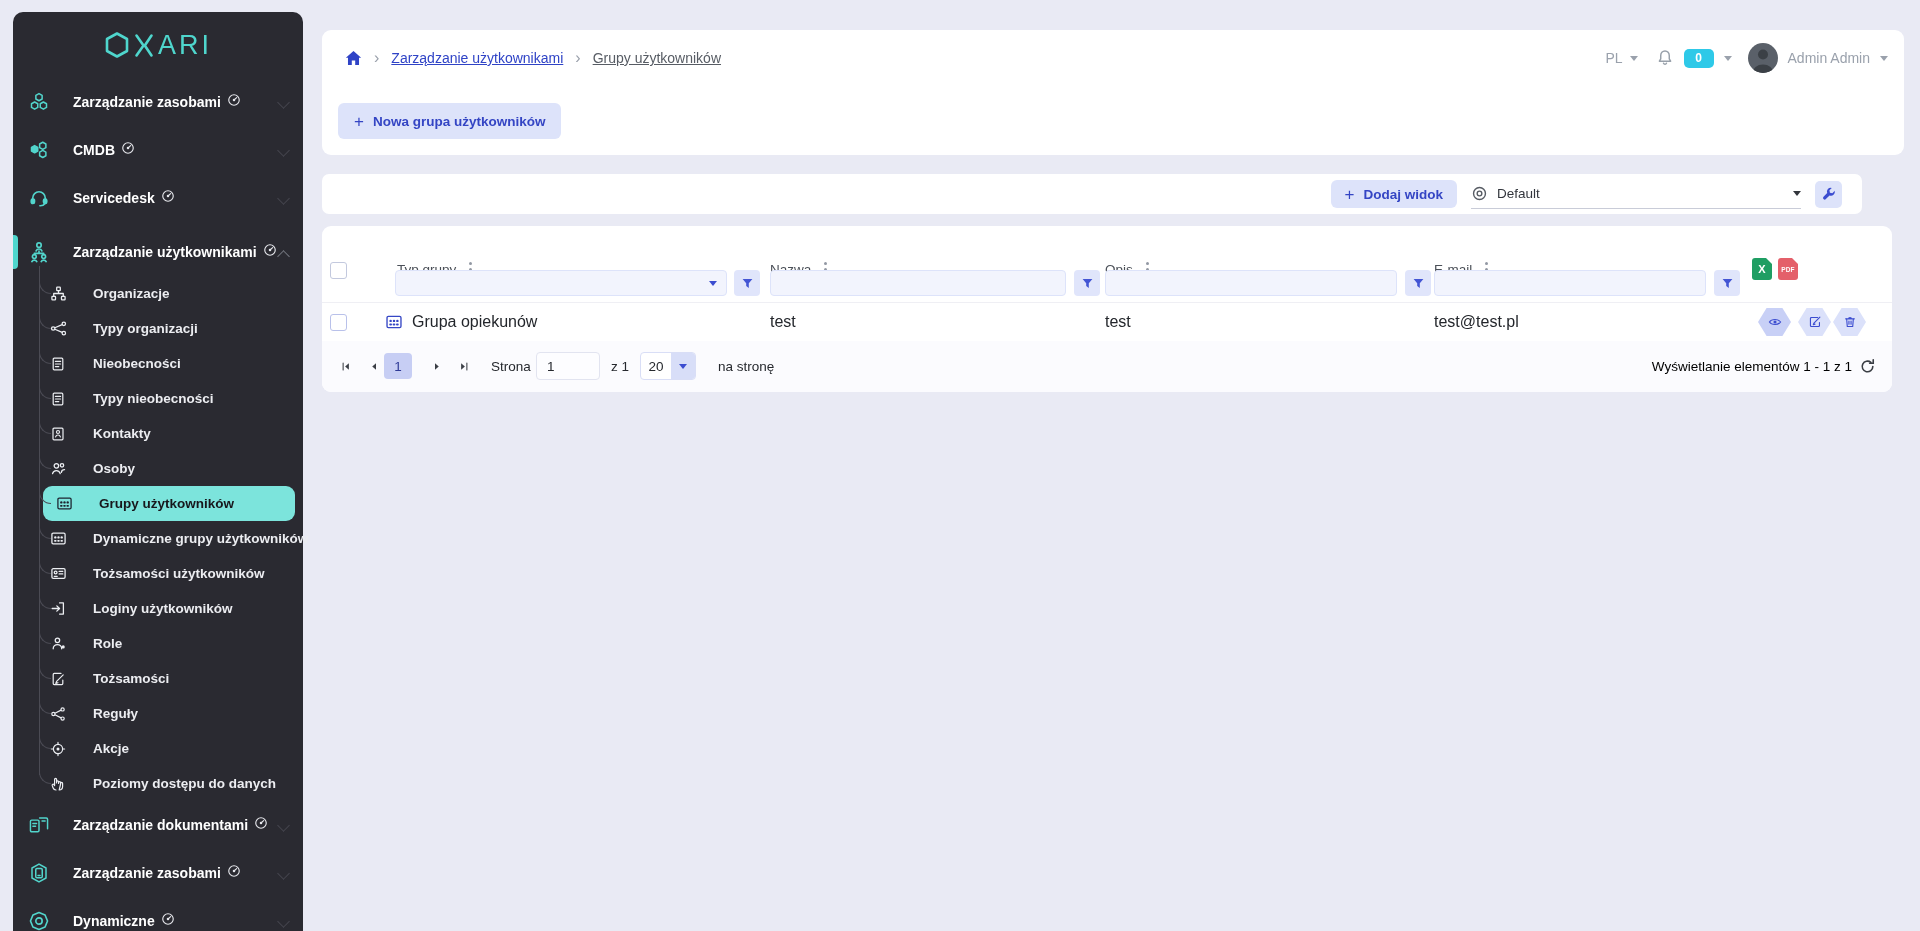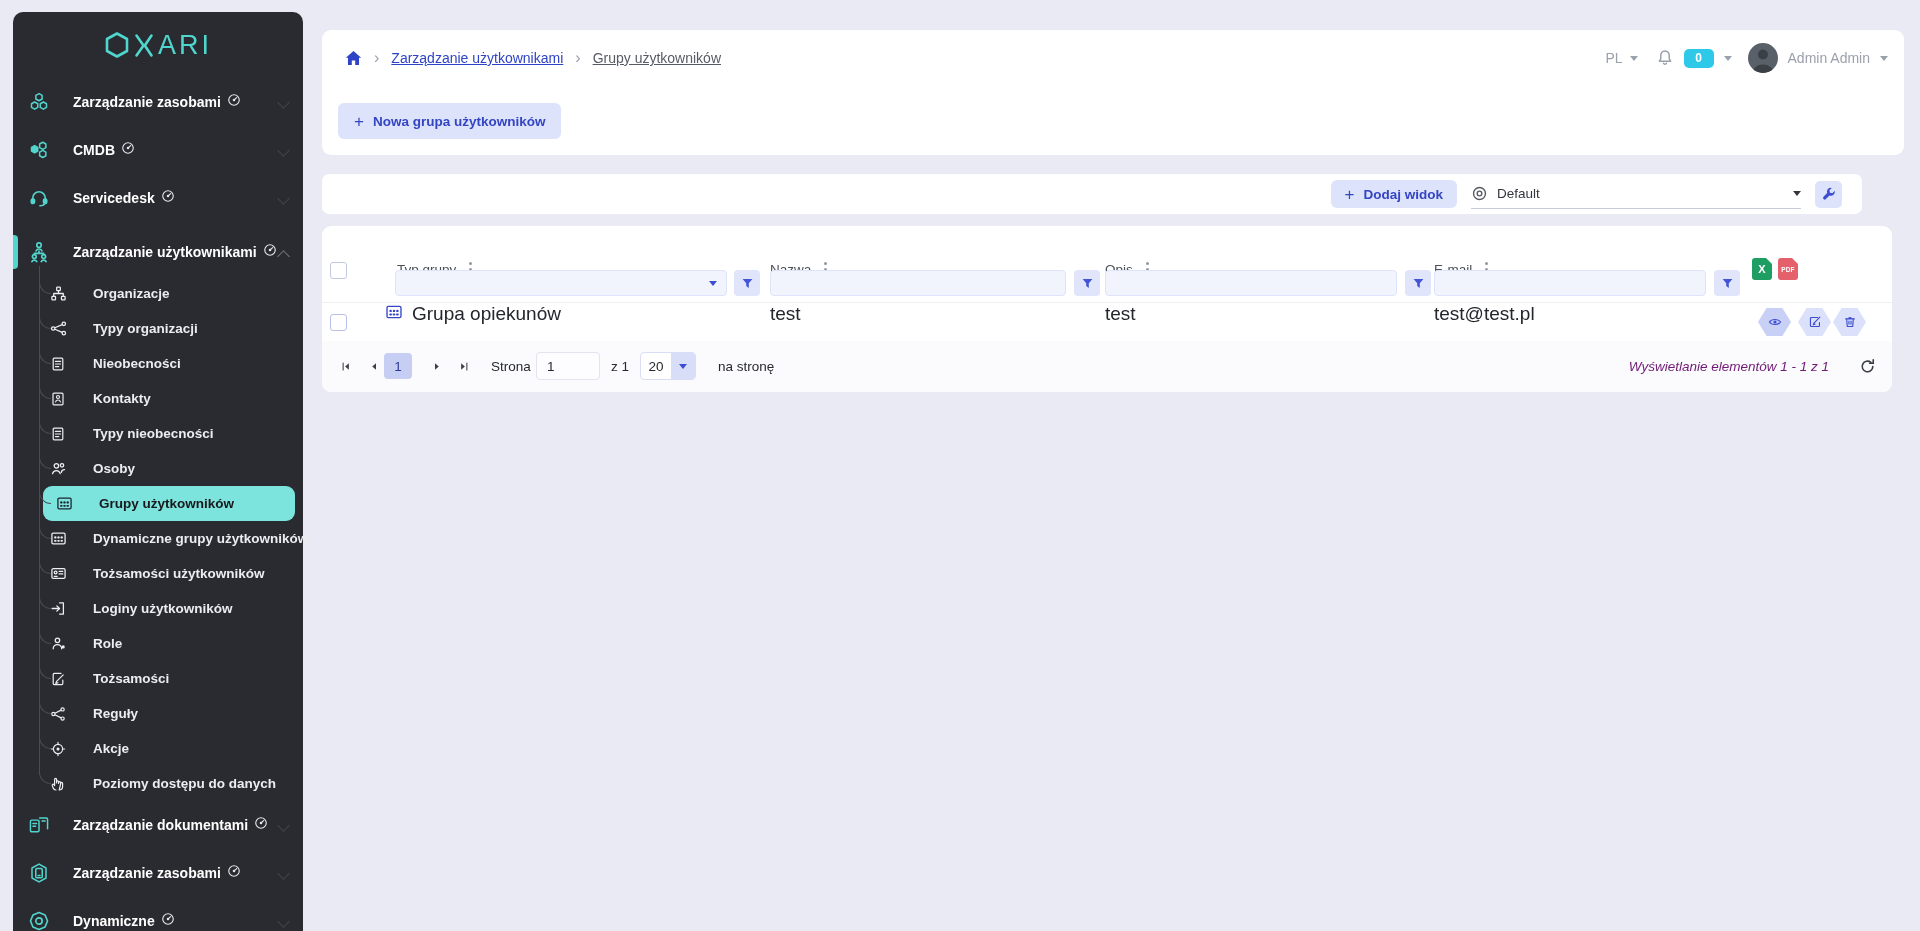--- a/index.html
+++ b/index.html
@@ -72,21 +72,21 @@
   .hcell{position:absolute;top:0;height:38px;display:flex;align-items:center;font-size:13.5px;color:#4b5058;}
   .kebab{display:inline-flex;flex-direction:column;gap:2.5px;margin-left:10px;cursor:pointer;padding:3px;}
   .kebab i{width:3px;height:3px;border-radius:50%;background:#9298a3;}
   .cb{position:absolute;width:15px;height:15px;border:1.5px solid #c3c9de;border-radius:3px;background:#fff;cursor:pointer;}
   .filter-field{position:absolute;top:6px;height:26px;background:#f2f4fd;border:1px solid #dde3fa;border-radius:4px;box-sizing:border-box;}
   input.filter-field{outline:none;padding:0 8px;font-size:13px;color:#26292e;font-family:"Liberation Sans",sans-serif;}
   .combofield{display:flex;align-items:center;justify-content:flex-end;padding-right:9px;cursor:pointer;}
   .combofield .tri{border-top-color:#3c4dd0;}
   .funnelbtn{position:absolute;top:6px;width:26px;height:26px;background:#e0e5fb;border:none;border-radius:4px;
              display:flex;align-items:center;justify-content:center;cursor:pointer;color:#4355d4;}
-  .dcell{position:absolute;top:0;height:37px;display:flex;font-size:19px;color:#23262b;}
+  .dcell{position:absolute;top:0;height:37px;display:flex;align-items:center;font-size:16px;color:#23262b;}
   .hexbtn{position:absolute;top:5px;width:33px;height:28px;border:none;cursor:pointer;color:#3c4dd0;
           display:flex;align-items:center;justify-content:center;background:#dbe1fa;
           clip-path:polygon(26% 0,74% 0,100% 50%,74% 100%,26% 100%,0 50%);}
   .hexbtn.first{background:#c8d0f6;}
   .expicon{position:absolute;top:8px;width:20px;height:22px;border-radius:3px;color:#fff;cursor:pointer;
            display:flex;align-items:center;justify-content:center;font-weight:700;}
   .expicon::after{content:"";position:absolute;right:0;top:0;border-style:solid;border-width:0 6px 6px 0;
            border-color:transparent #fff transparent transparent;}
   .excel{background:#1f9e63;font-size:11px;}
   .pdf{background:#e4606a;font-size:6.5px;letter-spacing:.2px;}
@@ -96,21 +96,21 @@
   .pagepill{position:absolute;top:12px;width:28px;height:26px;background:#c7cef4;border-radius:4px;border:none;cursor:pointer;
             color:#2f3a96;font-size:13.5px;display:flex;align-items:center;justify-content:center;font-family:"Liberation Sans",sans-serif;}
   .plabel{position:absolute;top:0;height:100%;display:flex;align-items:center;}
   .pageinput{position:absolute;top:11px;width:64px;height:28px;border:1px solid #e2e4f0;border-radius:4px;box-sizing:border-box;
              padding:0 10px;font-size:13.5px;color:#26292e;outline:none;font-family:"Liberation Sans",sans-serif;background:#fdfdff;}
   .sizesel{position:absolute;top:11px;width:56px;height:28px;border:1px solid #d9def6;border-radius:4px;box-sizing:border-box;
            display:flex;align-items:stretch;cursor:pointer;background:#fff;overflow:hidden;}
   .sizesel .val{flex:1;display:flex;align-items:center;justify-content:center;font-size:13.5px;color:#26292e;}
   .sizesel .caretbox{width:24px;background:#d8def8;display:flex;align-items:center;justify-content:center;}
   .sizesel .tri{border-top-color:#3c4dd0;}
-  .summary{margin-left:auto;display:flex;align-items:center;gap:30px;padding-right:16px;color:#701a75;font-style:italic;}
+  .summary{margin-left:auto;display:flex;align-items:center;gap:7px;padding-right:16px;color:#000000;}
   .refresh{background:none;border:none;cursor:pointer;color:#3a3e44;display:flex;align-items:center;justify-content:center;padding:0;}
 </style>
 </head>
 <body>
 
 <div class="stage">
 
   <aside class="sidebar">
     <div class="logo">
       <svg width="26" height="28" viewBox="0 0 26 28" fill="none" stroke="currentColor" stroke-width="2.6" stroke-linejoin="round">
@@ -224,35 +224,35 @@
             <svg width="16" height="16" viewBox="0 0 16 16" fill="none" stroke="currentColor" stroke-width="1.2" stroke-linecap="round">
               <rect x="3.2" y="2.2" width="9.6" height="11.6" rx="1"></rect>
               <path d="M5.4 5.4 H10.6 M5.4 8 H10.6 M5.4 10.6 H8.8"></path>
             </svg>
           </span>
         <span class="slbl">Nieobecności</span>
       </div>
       <div class="sub-item">
         <span class="sico">
             <svg width="16" height="16" viewBox="0 0 16 16" fill="none" stroke="currentColor" stroke-width="1.2" stroke-linecap="round">
+              <rect x="3.2" y="2.2" width="9.6" height="11.6" rx="1"></rect>
+              <path d="M5.4 5.4 H10.6 M5.4 8 H10.6 M5.4 10.6 H8.8"></path>
+            </svg>
+          </span>
+        <span class="slbl">Typy nieobecności</span>
+      </div>
+      <div class="sub-item">
+        <span class="sico">
+            <svg width="16" height="16" viewBox="0 0 16 16" fill="none" stroke="currentColor" stroke-width="1.2" stroke-linecap="round">
               <rect x="3" y="2.2" width="10" height="11.6" rx="1"></rect>
               <circle cx="8" cy="6" r="1.5"></circle>
               <path d="M5.6 10.8 a2.5 2.5 0 0 1 4.8 0"></path>
             </svg>
           </span>
         <span class="slbl">Kontakty</span>
-      </div>
-      <div class="sub-item">
-        <span class="sico">
-            <svg width="16" height="16" viewBox="0 0 16 16" fill="none" stroke="currentColor" stroke-width="1.2" stroke-linecap="round">
-              <rect x="3.2" y="2.2" width="9.6" height="11.6" rx="1"></rect>
-              <path d="M5.4 5.4 H10.6 M5.4 8 H10.6 M5.4 10.6 H8.8"></path>
-            </svg>
-          </span>
-        <span class="slbl">Typy nieobecności</span>
       </div>
       <div class="sub-item">
         <span class="sico">
             <svg width="17" height="17" viewBox="0 0 16 16" fill="none" stroke="currentColor" stroke-width="1.2" stroke-linecap="round">
               <circle cx="6" cy="5.5" r="2.1"></circle>
               <path d="M2.4 12.8 a3.7 3.7 0 0 1 7.2 0"></path>
               <circle cx="11.3" cy="5" r="1.6"></circle>
               <path d="M10.7 11.6 a3 3 0 0 1 3 -2.6"></path>
             </svg>
           </span>

